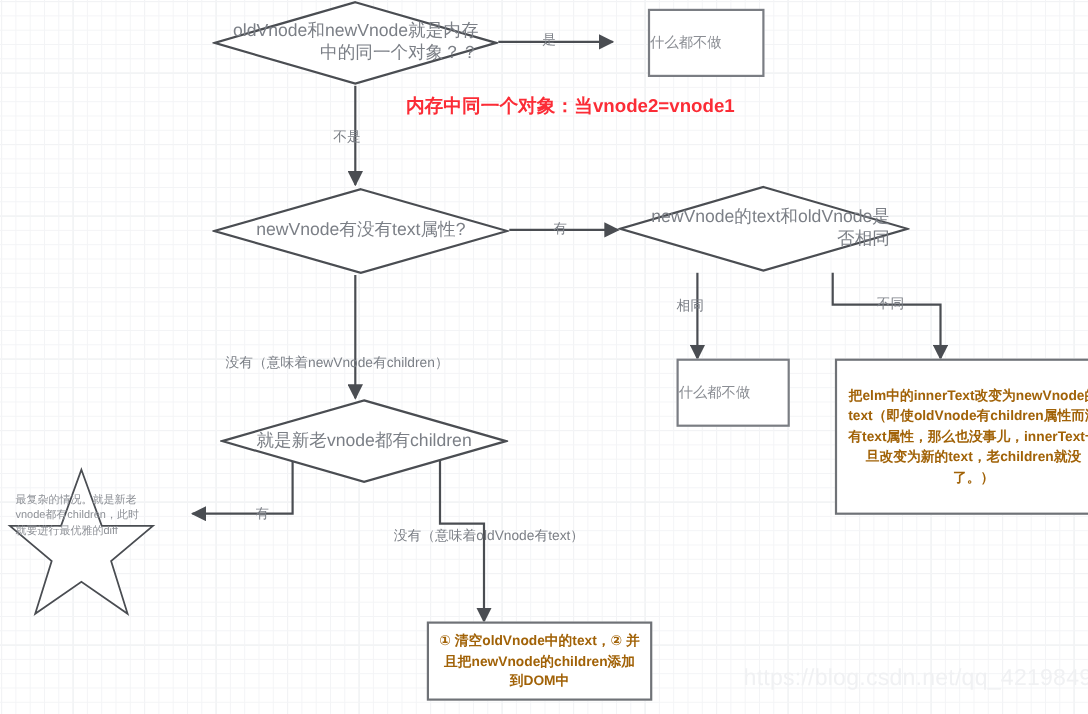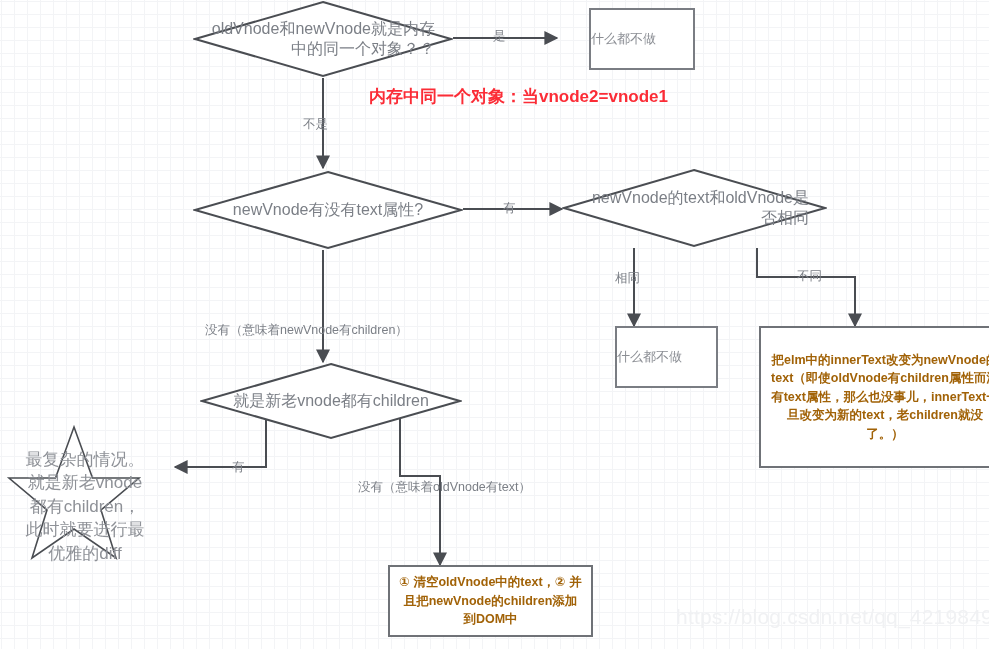--- a/index.html
+++ b/index.html
@@ -101,26 +101,25 @@
   .star-wrap {
     position: absolute;
   }
   .star-wrap svg {
     position: absolute;
     left: 0;
     top: 0;
   }
   .star-label {
     position: absolute;
-    left: 18px;
+    left: 8px;
     top: 24px;
     width: 122px;
-    text-align: center;
     color: #8e9197;
-    font-size: 17px;
+    font-size: 10px;
     line-height: 1.38;
   }
   .watermark {
     position: absolute;
     color: #f0f1f3;
     font-size: 21px;
     white-space: nowrap;
     letter-spacing: 0.2px;
   }
 </style>

